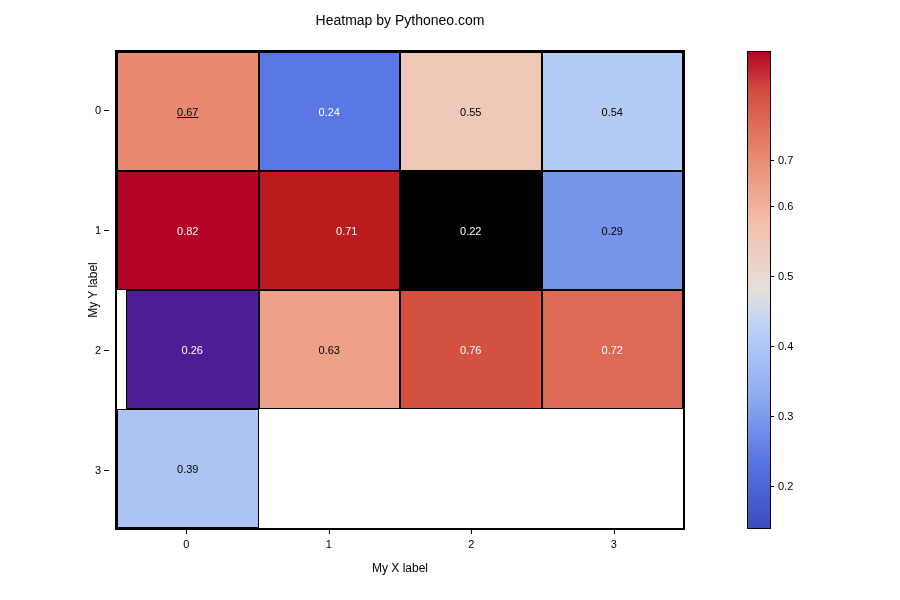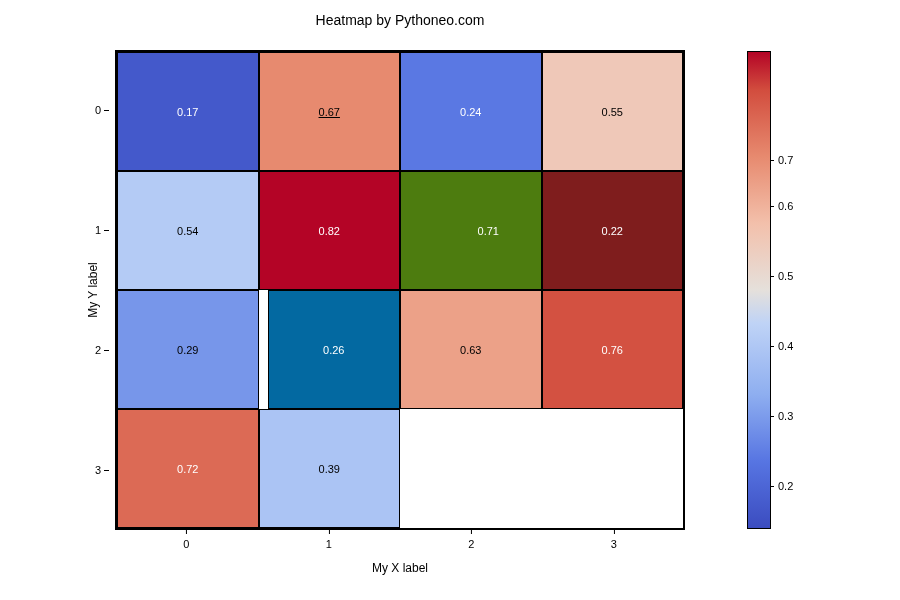--- a/index.html
+++ b/index.html
@@ -125,30 +125,29 @@
   <div class="ytick" style="top:37.5%;"><span>1</span><span class="dash"></span></div>
   <div class="ytick" style="top:62.5%;"><span>2</span><span class="dash"></span></div>
   <div class="ytick" style="top:87.5%;"><span>3</span><span class="dash"></span></div>
 
   <div class="xtick" style="left:12.5%;"><span>0</span><span class="dash"></span></div>
   <div class="xtick" style="left:37.5%;"><span>1</span><span class="dash"></span></div>
   <div class="xtick" style="left:62.5%;"><span>2</span><span class="dash"></span></div>
   <div class="xtick" style="left:87.5%;"><span>3</span><span class="dash"></span></div>
 
   <div class="heatmap-grid" id="grid">
-      <div class="cell" style="background-color: rgb(68, 89, 203); color: rgb(255, 255, 255);">0.17</div>
       <div class="cell" style="background-color: rgb(231, 138, 111); color: rgb(0, 0, 0); text-decoration: underline;">0.67</div>
       <div class="cell" style="background-color: rgb(90, 120, 227); color: rgb(255, 255, 255);">0.24</div>
       <div class="cell" style="background-color: rgb(239, 200, 184); color: rgb(0, 0, 0);">0.55</div>
       <div class="cell" style="background-color: rgb(180, 203, 245); color: rgb(0, 0, 0);">0.54</div>
       <div class="cell" style="background-color: rgb(180, 4, 38); color: rgb(255, 255, 255);">0.82</div>
-      <div class="cell" style="background-color: #4d7c0f; color: rgb(255, 255, 255); padding-left: 35px;">0.71</div>
-      <div class="cell" style="background-color: #7f1d1d; color: rgb(255, 255, 255);">0.22</div>
+      <div class="cell" style="background-color: #b91c1c; color: rgb(255, 255, 255); padding-left: 35px;">0.71</div>
+      <div class="cell" style="background-color: #000000; color: rgb(255, 255, 255);">0.22</div>
       <div class="cell" style="background-color: rgb(119, 150, 234); color: rgb(0, 0, 0);">0.29</div>
-      <div class="cell" style="background-color: #0369a1; color: rgb(255, 255, 255); margin-left: 9px;">0.26</div>
+      <div class="cell" style="background-color: #4c1d95; color: rgb(255, 255, 255); margin-left: 9px;">0.26</div>
       <div class="cell" style="background-color: rgb(236, 161, 136); color: rgb(0, 0, 0);">0.63</div>
       <div class="cell" style="background-color: rgb(211, 81, 65); color: rgb(255, 255, 255);">0.76</div>
       <div class="cell" style="background-color: rgb(220, 106, 85); color: rgb(255, 255, 255);">0.72</div>
       <div class="cell" style="background-color: rgb(171, 196, 244); color: rgb(0, 0, 0);">0.39</div>
     </div>
 </div>
 
 <div class="colorbar" id="colorbar">
     <div class="cbtick" style="top: 91.1765%;">0.2</div>
     <div class="cbtick" style="top: 76.4706%;">0.3</div>

